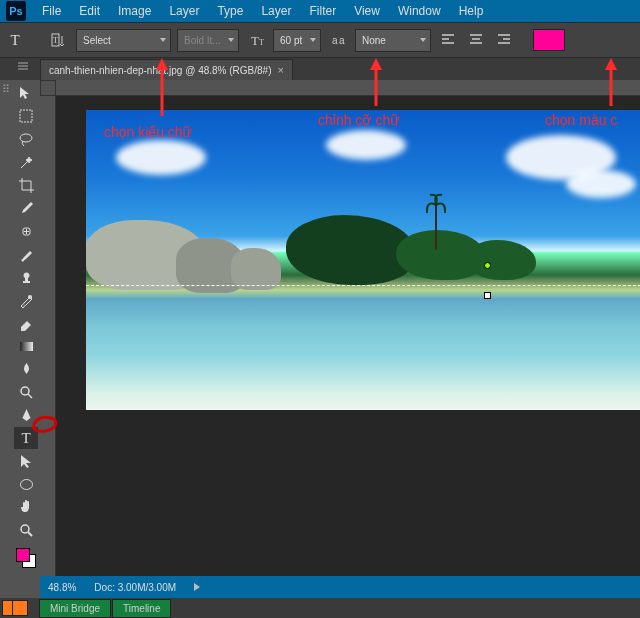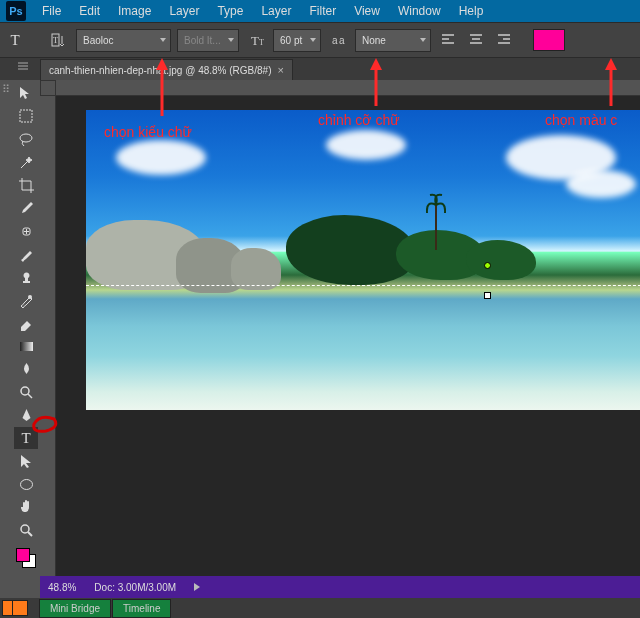--- a/index.html
+++ b/index.html
@@ -60,21 +60,21 @@
 .palm{position:absolute;width:20px;height:45px}
 .sel-line{position:absolute;border-top:1px dashed #fff}
 .handle{position:absolute;width:7px;height:7px;background:#fff;border:1px solid #000}
 .handle.c{background:#9cff00;border-radius:50%}
 
 
 .ann{position:absolute;color:#ff2a2a;font-size:14px;font-weight:500;font-family:Arial,sans-serif}
 .arr{position:absolute}
 
 
-.status{height:22px;background:#4c1d95;display:flex;align-items:center;padding:0 8px;color:#ddd;font-size:10px;gap:18px;margin-left:40px}
+.status{height:22px;background:#0369a1;display:flex;align-items:center;padding:0 8px;color:#ddd;font-size:10px;gap:18px;margin-left:40px}
 .status .doc{display:flex;align-items:center;gap:18px}
 .play{width:0;height:0;border-left:6px solid #bbb;border-top:4px solid transparent;border-bottom:4px solid transparent}
 
 
 .bpanel{height:20px;background:#3a3a3a;display:flex;align-items:center;padding-left:40px;gap:1px}
 .bpanel .ptab{background:#15803d;color:#ccc;font-size:10px;padding:3px 10px;border:1px solid #222}
 .tiny-sq{width:16px;height:16px;background:#ff7b1a;margin-left:-38px;margin-right:20px;border:1px solid #222}
 .tiny-sq2{width:16px;height:16px;background:#ff7b1a;border:1px solid #222;position:absolute;left:12px;bottom:2px}
 </style>
 </head>
@@ -100,21 +100,21 @@
     <div class="tool-preset">T</div>
     <div style="width:10px"></div>
     <div class="orient">
       <svg viewBox="0 0 18 18">
           <rect x="2" y="3" width="7" height="12" fill="none" stroke="#ccc" stroke-width="1"></rect>
           <text x="5.5" y="12" font-size="9" fill="#ccc" text-anchor="middle" font-family="Georgia">T</text>
           <path d="M12 5 v8 M10 13 l2 2 l2 -2" stroke="#ccc" fill="none"></path>
         </svg>
     </div>
     <div class="dd font">
-      <span>Baoloc</span>
+      <span>Select</span>
       <span class="dd-arrow"></span>
     </div>
     <div class="dd style">
       <span>Bold It...</span>
       <span class="dd-arrow"></span>
     </div>
     <div class="size-ic">
       <svg viewBox="0 0 18 18">
           <text x="4" y="14" font-size="13" fill="#ccc" font-family="Georgia">T</text>
           <text x="12" y="14" font-size="8" fill="#ccc" font-family="Georgia">T</text>

